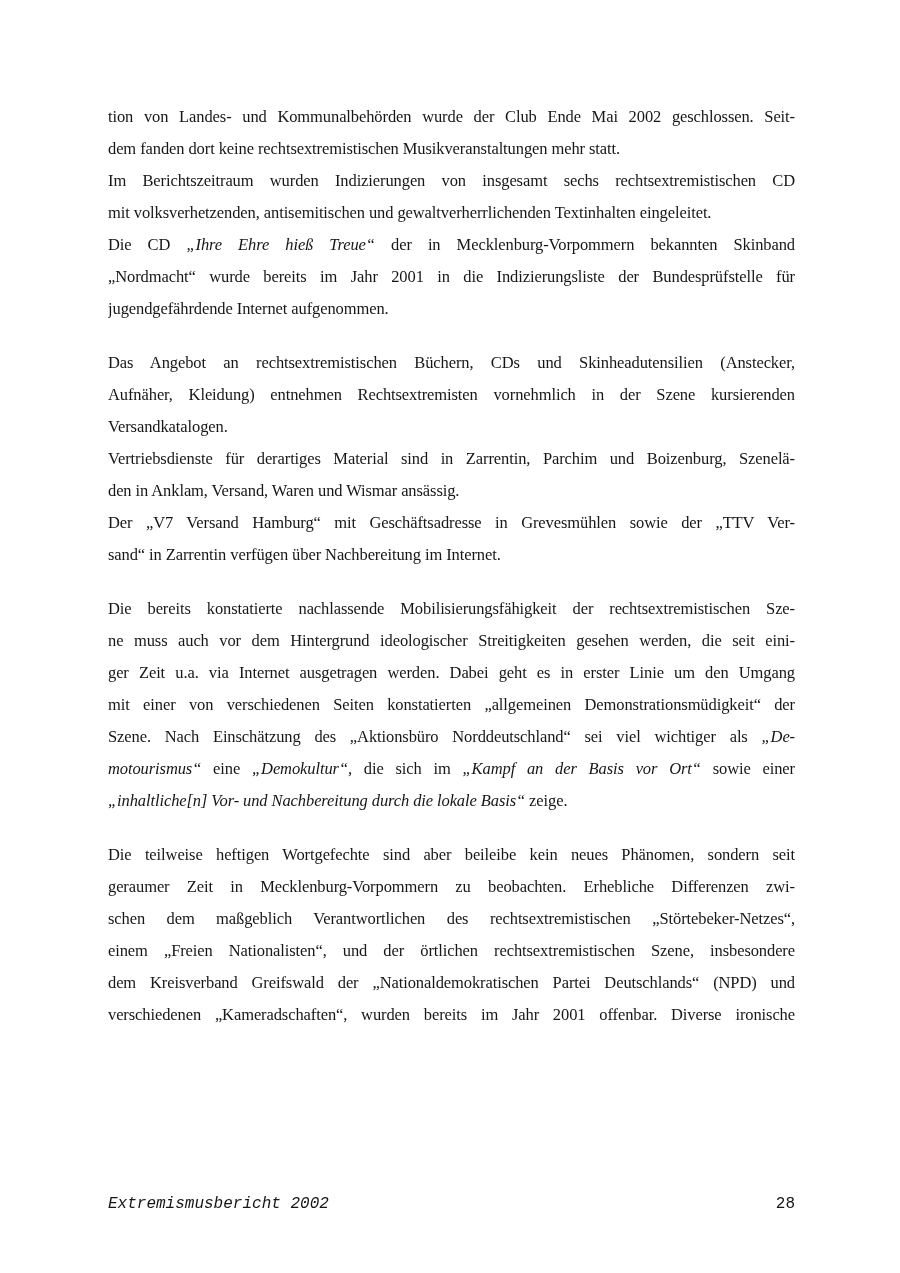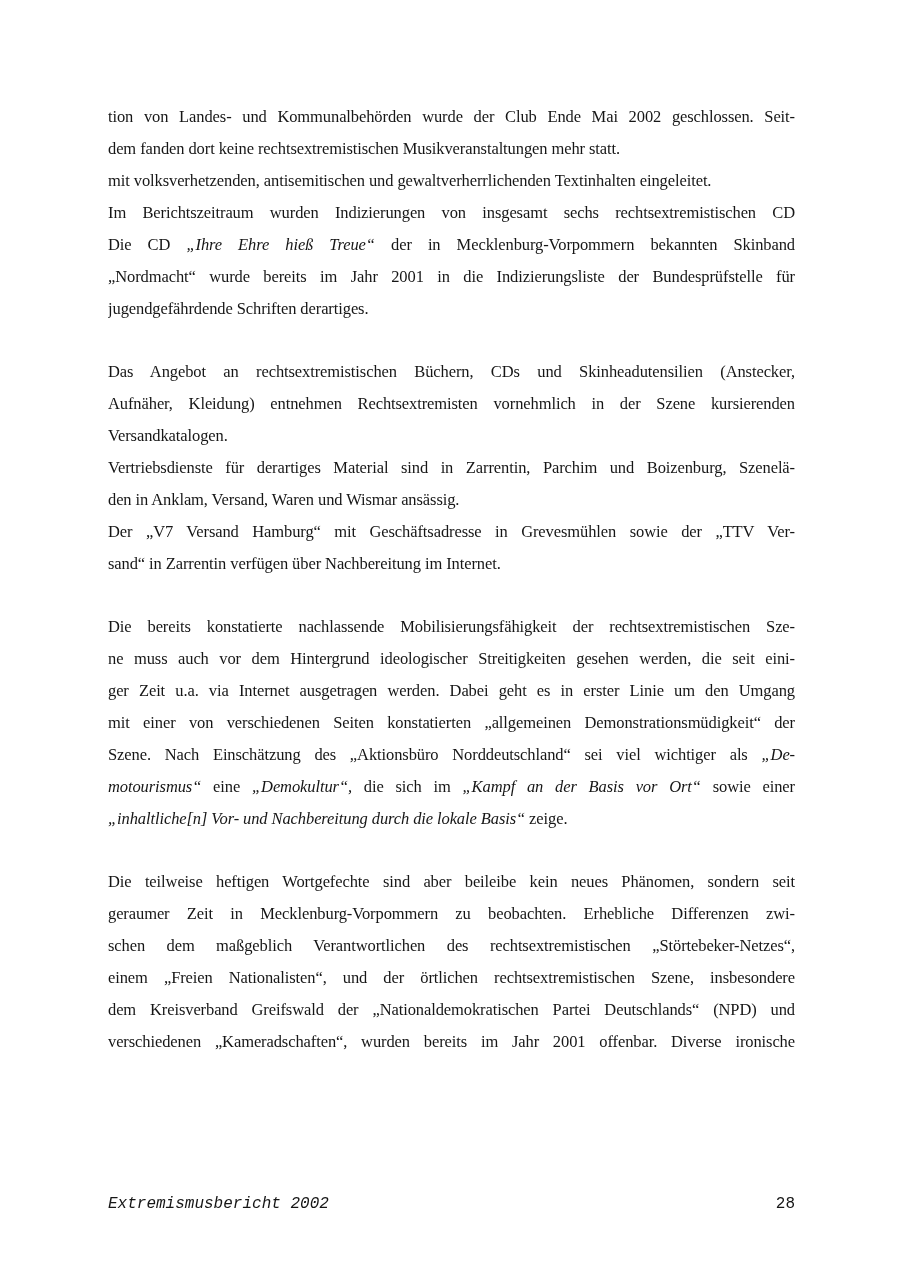--- a/index.html
+++ b/index.html
@@ -14,21 +14,21 @@
   }
   .content {
     position: absolute;
     left: 108px;
     top: 101px;
     width: 687px;
     font-size: 16.5px;
     letter-spacing: -0.1px;
   }
   .paragraph { margin: 0; }
-  .paragraph + .paragraph { margin-top: 31px; }
+  .paragraph + .paragraph { margin-top: 22px; }
   .line {
     height: 32px;
     line-height: 32px;
     text-align: justify;
     text-align-last: justify;
     overflow: hidden;
     white-space: normal;
   }
   .line.flush { text-align: left; text-align-last: left; }
   .it { font-style: italic; }
@@ -58,25 +58,25 @@
 </style>
 </head>
 <body>
 
 <div class="page" style="background: rgb(255, 255, 255); color: rgb(22, 22, 22);">
 
   <div class="content" id="content">
       <div class="paragraph">
         <div class="line"><span>tion von Landes- und Kommunalbehörden wurde der Club Ende Mai 2002 geschlossen. Seit-</span></div>
         <div class="line flush"><span>dem fanden dort keine rechtsextremistischen Musikveranstaltungen mehr statt.</span></div>
+        <div class="line"><span>Im Berichtszeitraum wurden Indizierungen von insgesamt sechs rechtsextremistischen CD</span></div>
         <div class="line flush"><span>mit volksverhetzenden, antisemitischen und gewaltverherrlichenden Textinhalten eingeleitet.</span></div>
-        <div class="line"><span>Im Berichtszeitraum wurden Indizierungen von insgesamt sechs rechtsextremistischen CD</span></div>
         <div class="line"><span>Die CD </span><span class="it">„Ihre Ehre hieß Treue“</span><span> der in Mecklenburg-Vorpommern bekannten Skinband</span></div>
         <div class="line"><span>„Nordmacht“ wurde bereits im Jahr 2001 in die Indizierungsliste der Bundesprüfstelle für</span></div>
-        <div class="line flush"><span>jugendgefährdende Schriften derartiges.</span></div>
+        <div class="line flush"><span>jugendgefährdende Internet aufgenommen.</span></div>
       </div>
       <div class="paragraph">
         <div class="line"><span>Das Angebot an rechtsextremistischen Büchern, CDs und Skinheadutensilien (Anstecker,</span></div>
         <div class="line"><span>Aufnäher, Kleidung) entnehmen Rechtsextremisten vornehmlich in der Szene kursierenden</span></div>
         <div class="line flush"><span>Versandkatalogen.</span></div>
         <div class="line"><span>Vertriebsdienste für derartiges Material sind in Zarrentin, Parchim und Boizenburg, Szenelä-</span></div>
         <div class="line flush"><span>den in Anklam, Versand, Waren und Wismar ansässig.</span></div>
         <div class="line"><span>Der „V7 Versand Hamburg“ mit Geschäftsadresse in Grevesmühlen sowie der „TTV Ver-</span></div>
         <div class="line flush"><span>sand“ in Zarrentin verfügen über Nachbereitung im Internet.</span></div>
       </div>

